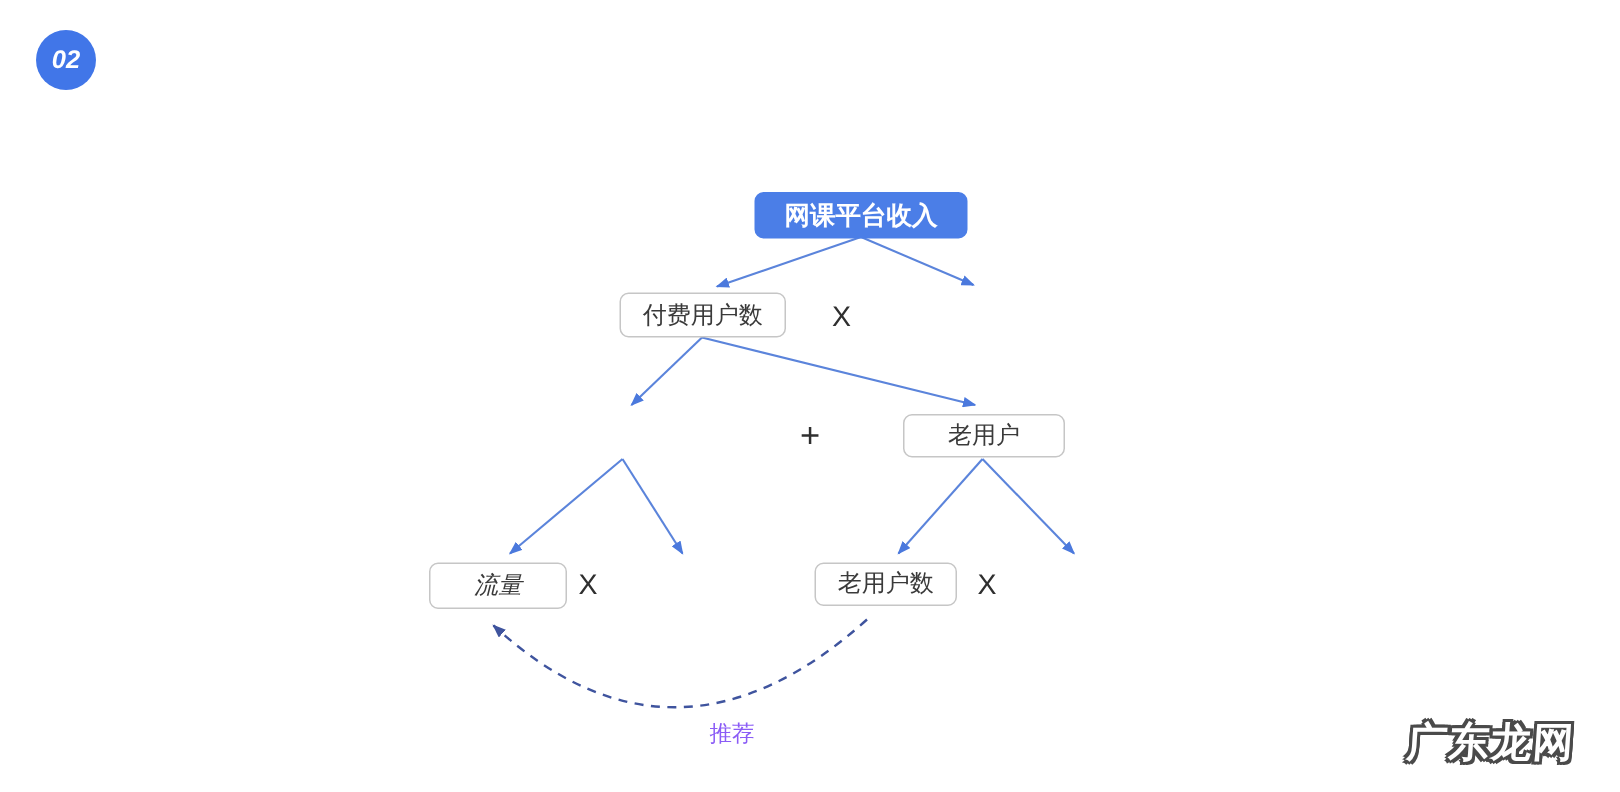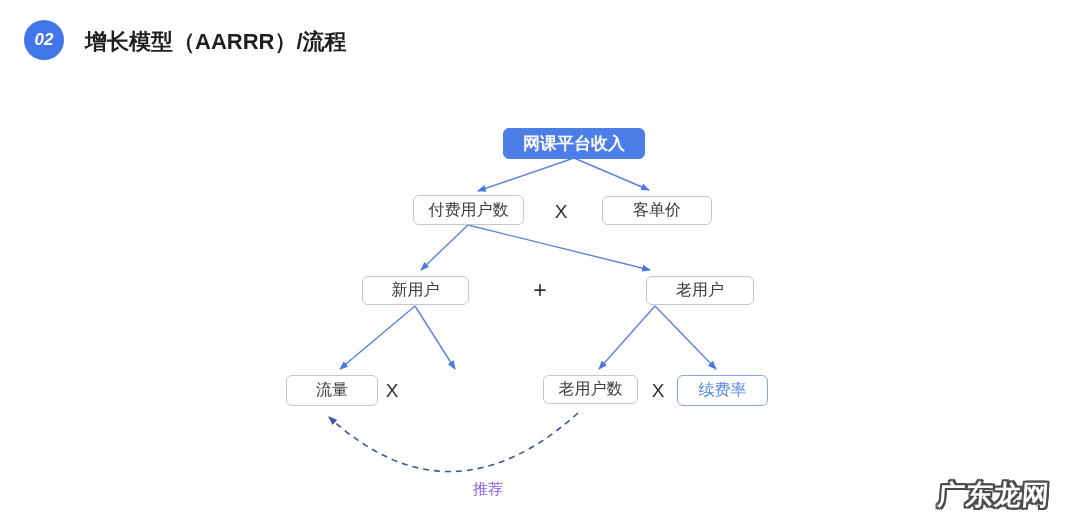--- a/index.html
+++ b/index.html
@@ -70,21 +70,20 @@
   }
 </style>
 </head>
 <body>
 
 <div class="canvas">
 
   <div class="badge">
     <span>02</span>
   </div>
-  <div class="title">增长模型（AARRR）/流程</div>
 
   <svg class="svg-layer" viewBox="0 0 1080 528">
     <defs>
       <marker id="arrow-blue" markerWidth="9" markerHeight="7" refX="8" refY="3.5" orient="auto" markerUnits="userSpaceOnUse">
         <path d="M0,0 L9,3.5 L0,7 Z" fill="#4b79dd"></path>
       </marker>
       <marker id="arrow-navy" markerWidth="9" markerHeight="7" refX="8" refY="3.5" orient="auto" markerUnits="userSpaceOnUse">
         <path d="M0,0 L9,3.5 L0,7 Z" fill="#3f549e"></path>
       </marker>
     </defs>
@@ -101,30 +100,27 @@
     <line x1="655" y1="306" x2="599" y2="369" stroke="#5b84db" stroke-width="1.4" marker-end="url(#arrow-blue)"></line>
     <line x1="655" y1="306" x2="716" y2="369" stroke="#5b84db" stroke-width="1.4" marker-end="url(#arrow-blue)"></line>
 
     <path d="M578,413 Q450,528 329,417" fill="none" stroke="#3f549e" stroke-width="1.6" stroke-dasharray="6 5" marker-end="url(#arrow-navy)"></path>
   </svg>
 
   <div class="node root" style="left:503px;top:128px;width:142px;height:31px;">网课平台收入</div>
 
   <div class="node" style="left:413px;top:195px;width:111px;height:30px;">付费用户数</div>
   <div class="op" style="left:549px;top:198px;width:24px;height:28px;font-size:19px;">X</div>
-  <div class="node" style="left:602px;top:196px;width:110px;height:29px;">客单价</div>
 
-  <div class="node" style="left:362px;top:276px;width:107px;height:29px;">新用户</div>
   <div class="op" style="left:528px;top:276px;width:24px;height:28px;font-size:23px;font-weight:400;">+</div>
-  <div class="node" style="left:602px;top:276px;width:108px;height:29px;margin-left:44px;">老用户</div>
+  <div class="node" style="left:602px;top:276px;width:108px;height:29px;">老用户</div>
 
-  <div class="node" style="left:286px;top:375px;width:92px;height:31px;">流量</div>
+  <div class="node" style="left:286px;top:375px;width:92px;height:31px;font-style:italic;">流量</div>
   <div class="op" style="left:380px;top:377px;width:24px;height:28px;font-size:19px;">X</div>
 
   <div class="node" style="left:543px;top:375px;width:95px;height:29px;">老用户数</div>
   <div class="op" style="left:646px;top:377px;width:24px;height:28px;font-size:19px;">X</div>
-  <div class="node highlight" style="left:677px;top:375px;width:91px;height:31px;">续费率</div>
 
   <div class="feedback-label">推荐</div>
 
   <div class="watermark">广东龙网</div>
 
 </div>
 
 </body></html>

